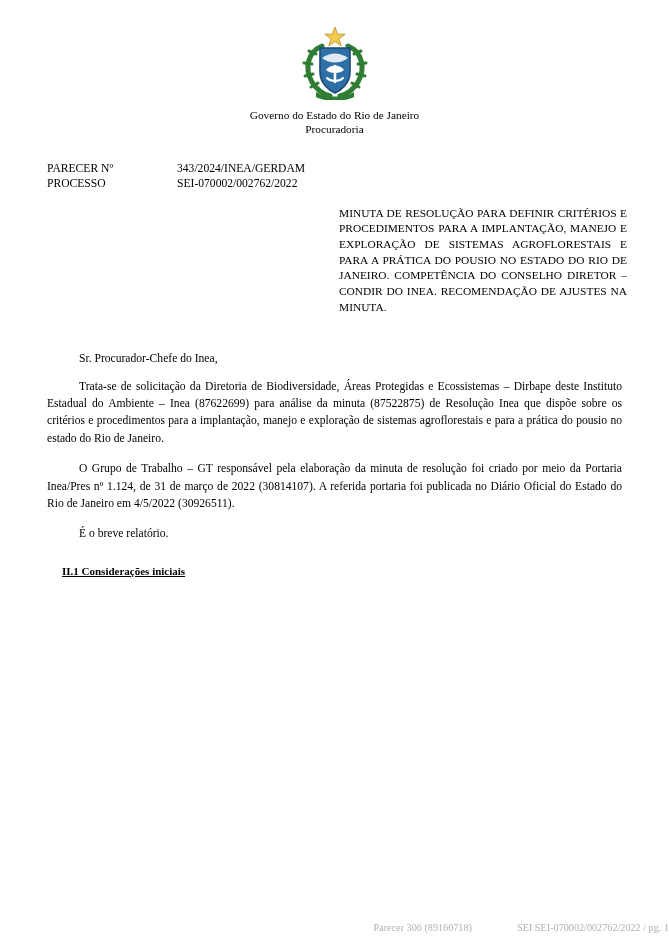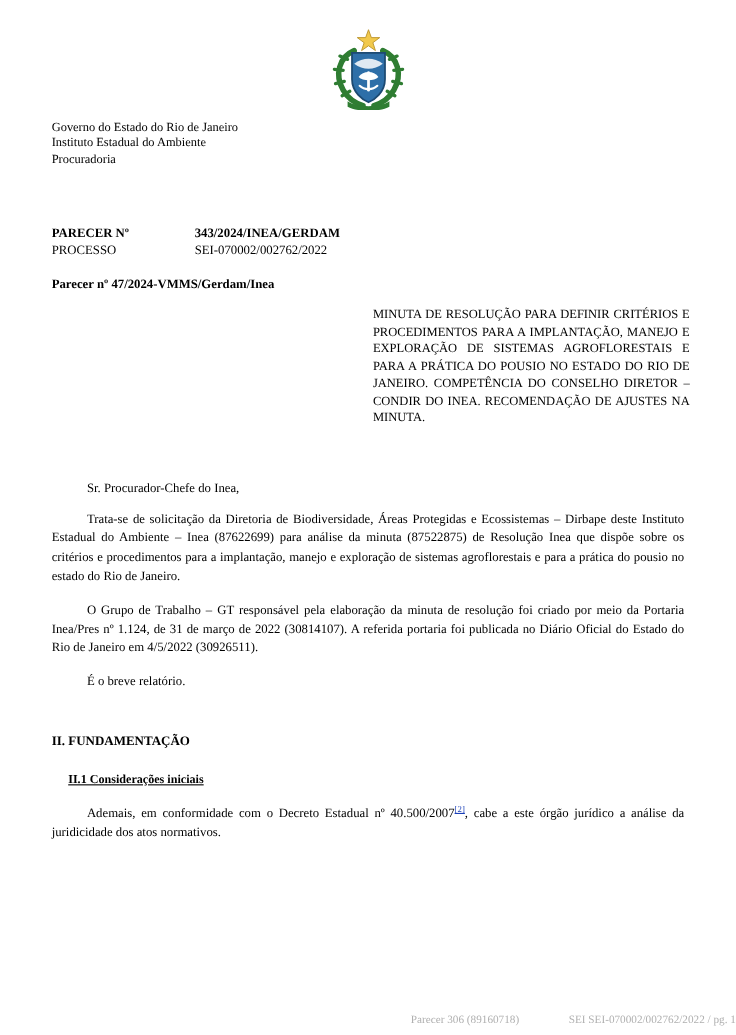--- a/index.html
+++ b/index.html
@@ -29,41 +29,41 @@
     padding-top: 26px;
   }
   .crest {
     display: inline-block;
     width: 86px;
     height: 74px;
   }
 
   
   .org-head {
+    text-align: center;
     font-size: 11.3px;
     line-height: 1.28;
     margin-top: 4px;
   }
 
   
   .doc-meta {
     margin-top: 24px;
     font-size: 11.6px;
   }
   .doc-meta .row {
     display: flex;
     line-height: 1.32;
   }
   .doc-meta .lbl {
     width: 130px;
     flex: 0 0 130px;
   }
   .doc-meta .bold {
-    font-weight: bold;
-    margin-top: 28px;
+    font-weight: normal;
   }
 
   .parecer-line {
     margin-top: 17px;
     font-size: 11.6px;
     font-weight: bold;
   }
 
   
   .ementa {
@@ -71,21 +71,21 @@
     margin-left: 292px;
     width: 288px;
     font-size: 11.4px;
     line-height: 1.38;
     text-align: justify;
     text-transform: uppercase;
   }
 
   
   .salutation {
-    margin-top: 48px;
+    margin-top: 36px;
     margin-left: 32px;
     font-size: 11.6px;
   }
 
   h2.section {
     margin: 38px 0 0 0;
     font-size: 11.8px;
     font-weight: bold;
   }
   h3.subsection {
@@ -151,50 +151,46 @@
         <path d="M43 40 L43 56" stroke="#ffffff" stroke-width="2.5" stroke-linecap="round"></path>
         <path d="M35 52 C39 56 47 56 51 52" fill="none" stroke="#ffffff" stroke-width="2" stroke-linecap="round"></path>
 
         <path d="M24 66 C33 72 53 72 62 66 L62 71 C53 76 33 76 24 71 Z" fill="#2f7d32"></path>
       </svg>
     </span>
   </div>
 
   <div class="org-head">
     <div>Governo do Estado do Rio de Janeiro</div>
-    <div>Instituto Estadual do Ambiente</div>
     <div>Procuradoria</div>
   </div>
 
   <div class="doc-meta">
     <div class="row">
       <span class="lbl bold">PARECER Nº</span>
       <span class="bold">343/2024/INEA/GERDAM</span>
     </div>
     <div class="row">
       <span class="lbl">PROCESSO</span>
       <span>SEI-070002/002762/2022</span>
     </div>
   </div>
 
-  <div class="parecer-line">Parecer nº 47/2024-VMMS/Gerdam/Inea</div>
 
   <div class="ementa">MINUTA DE RESOLUÇÃO PARA DEFINIR CRITÉRIOS E PROCEDIMENTOS PARA A IMPLANTAÇÃO, MANEJO E EXPLORAÇÃO DE SISTEMAS AGROFLORESTAIS E PARA A PRÁTICA DO POUSIO NO ESTADO DO RIO DE JANEIRO. COMPETÊNCIA DO CONSELHO DIRETOR – CONDIR DO INEA. RECOMENDAÇÃO DE AJUSTES NA MINUTA.</div>
 
   <div class="salutation">Sr. Procurador-Chefe do Inea,</div>
 
   <p class="body">Trata-se de solicitação da Diretoria de Biodiversidade, Áreas Protegidas e Ecossistemas – Dirbape deste Instituto Estadual do Ambiente – Inea (87622699) para análise da minuta (87522875) de Resolução Inea que dispõe sobre os critérios e procedimentos para a implantação, manejo e exploração de sistemas agroflorestais e para a prática do pousio no estado do Rio de Janeiro.</p>
   <p class="body">O Grupo de Trabalho – GT responsável pela elaboração da minuta de resolução foi criado por meio da Portaria Inea/Pres nº 1.124, de 31 de março de 2022 (30814107). A referida portaria foi publicada no Diário Oficial do Estado do Rio de Janeiro em 4/5/2022 (30926511).</p>
   <p class="body">É o breve relatório.</p>
 
-  <h2 class="section">II. FUNDAMENTAÇÃO</h2>
   <h3 class="subsection">II.1 Considerações iniciais</h3>
 
 
-  <p class="body tight"><span>Ademais, em conformidade com o Decreto Estadual nº 40.500/2007</span><sup class="fn">[2]</sup><span>, cabe a este órgão jurídico a análise da juridicidade dos atos normativos.</span></p>
 
 
   <div class="footer">
     <span>Parecer 306 (89160718)</span>
     <span class="sep"></span>
     <span>SEI SEI-070002/002762/2022 / pg. 1</span>
   </div>
 
 </div>
 

